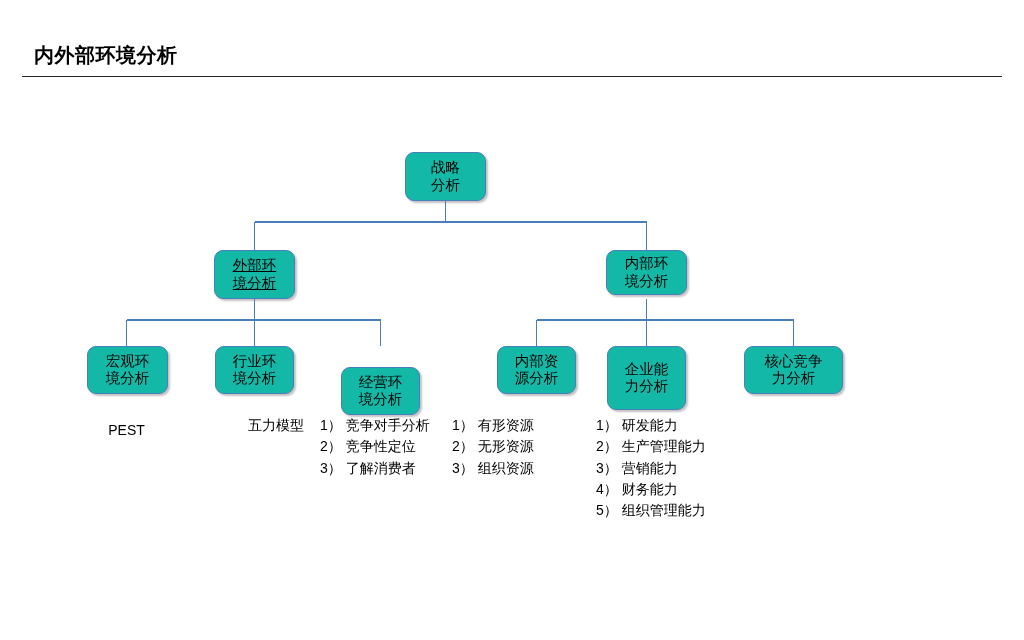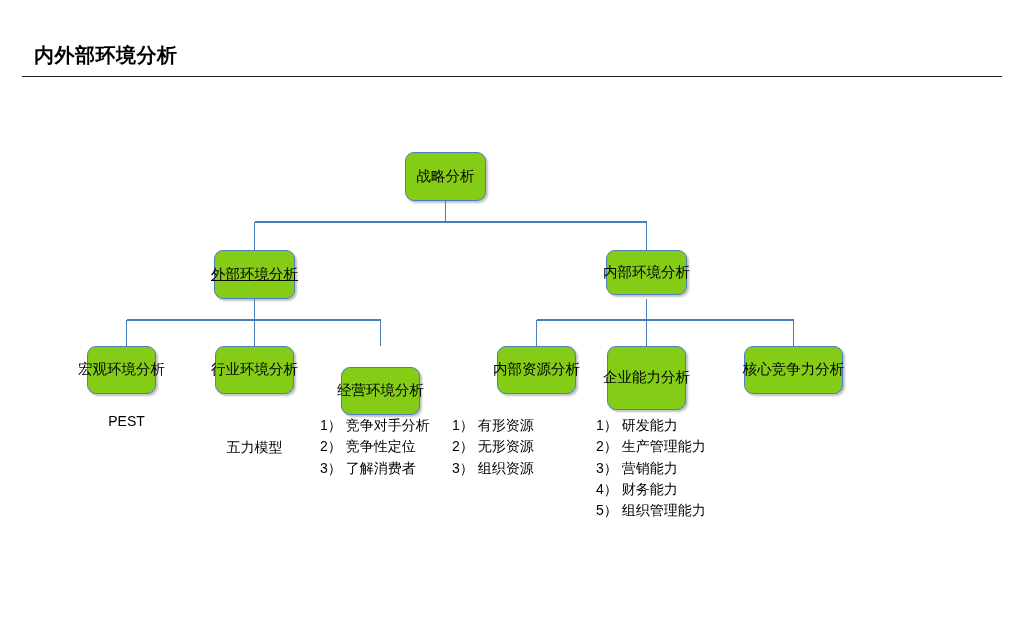--- a/index.html
+++ b/index.html
@@ -51,26 +51,26 @@
     top: 0;
     width: 1024px;
     height: 640px;
     pointer-events: none;
   }
 
   
   .node {
     position: absolute;
     box-sizing: border-box;
-    background: #84cc16;
+    background: #14b8a6;
     border: 1.6px solid #4a7ebb;
     border-radius: 9px;
     box-shadow: 2px 2px 2px rgba(120,120,120,0.45);
     display: flex;
-    flex-direction: row;
+    flex-direction: column;
     align-items: center;
     justify-content: center;
     text-align: center;
     font-size: 14.5px;
     line-height: 1.18;
     color: #000000;
     z-index: 2;
   }
   .node .line {
     display: block;
@@ -128,21 +128,21 @@
   <div class="node" style="left:214px; top:250px; width:81px; height:49px;text-decoration:underline;">
     <span class="line">外部环</span>
     <span class="line">境分析</span>
   </div>
 
   <div class="node" style="left:606px; top:250px; width:81px; height:45px;">
     <span class="line">内部环</span>
     <span class="line">境分析</span>
   </div>
 
-  <div class="node" style="left:87px; top:346px; width:69px; height:48px;">
+  <div class="node" style="left:87px; top:346px; width:81px; height:48px;">
     <span class="line">宏观环</span>
     <span class="line">境分析</span>
   </div>
 
   <div class="node" style="left:215px; top:346px; width:79px; height:48px;">
     <span class="line">行业环</span>
     <span class="line">境分析</span>
   </div>
 
   <div class="node" style="left:341px; top:346px; width:79px; height:48px;margin-top:21px;">
@@ -158,23 +158,23 @@
   <div class="node" style="left:607px; top:346px; width:79px; height:64px;">
     <span class="line">企业能</span>
     <span class="line">力分析</span>
   </div>
 
   <div class="node" style="left:744px; top:346px; width:99px; height:48px;">
     <span class="line">核心竞争</span>
     <span class="line">力分析</span>
   </div>
 
-  <div class="caption center" style="left:87px; top:411px; width:79px;">PEST</div>
+  <div class="caption center" style="left:87px; top:420px; width:79px;">PEST</div>
 
-  <div class="caption center" style="left:205px; top:437px; width:99px;">五力模型</div>
+  <div class="caption center" style="left:205px; top:415px; width:99px;text-align:right;">五力模型</div>
 
   <div class="caption" style="left:320px; top:415px; width:150px;">1） 竞争对手分析
 2） 竞争性定位
 3） 了解消费者</div>
 
   <div class="caption" style="left:452px; top:415px; width:140px;">1） 有形资源
 2） 无形资源
 3） 组织资源</div>
 
   <div class="caption" style="left:596px; top:415px; width:150px;">1） 研发能力

